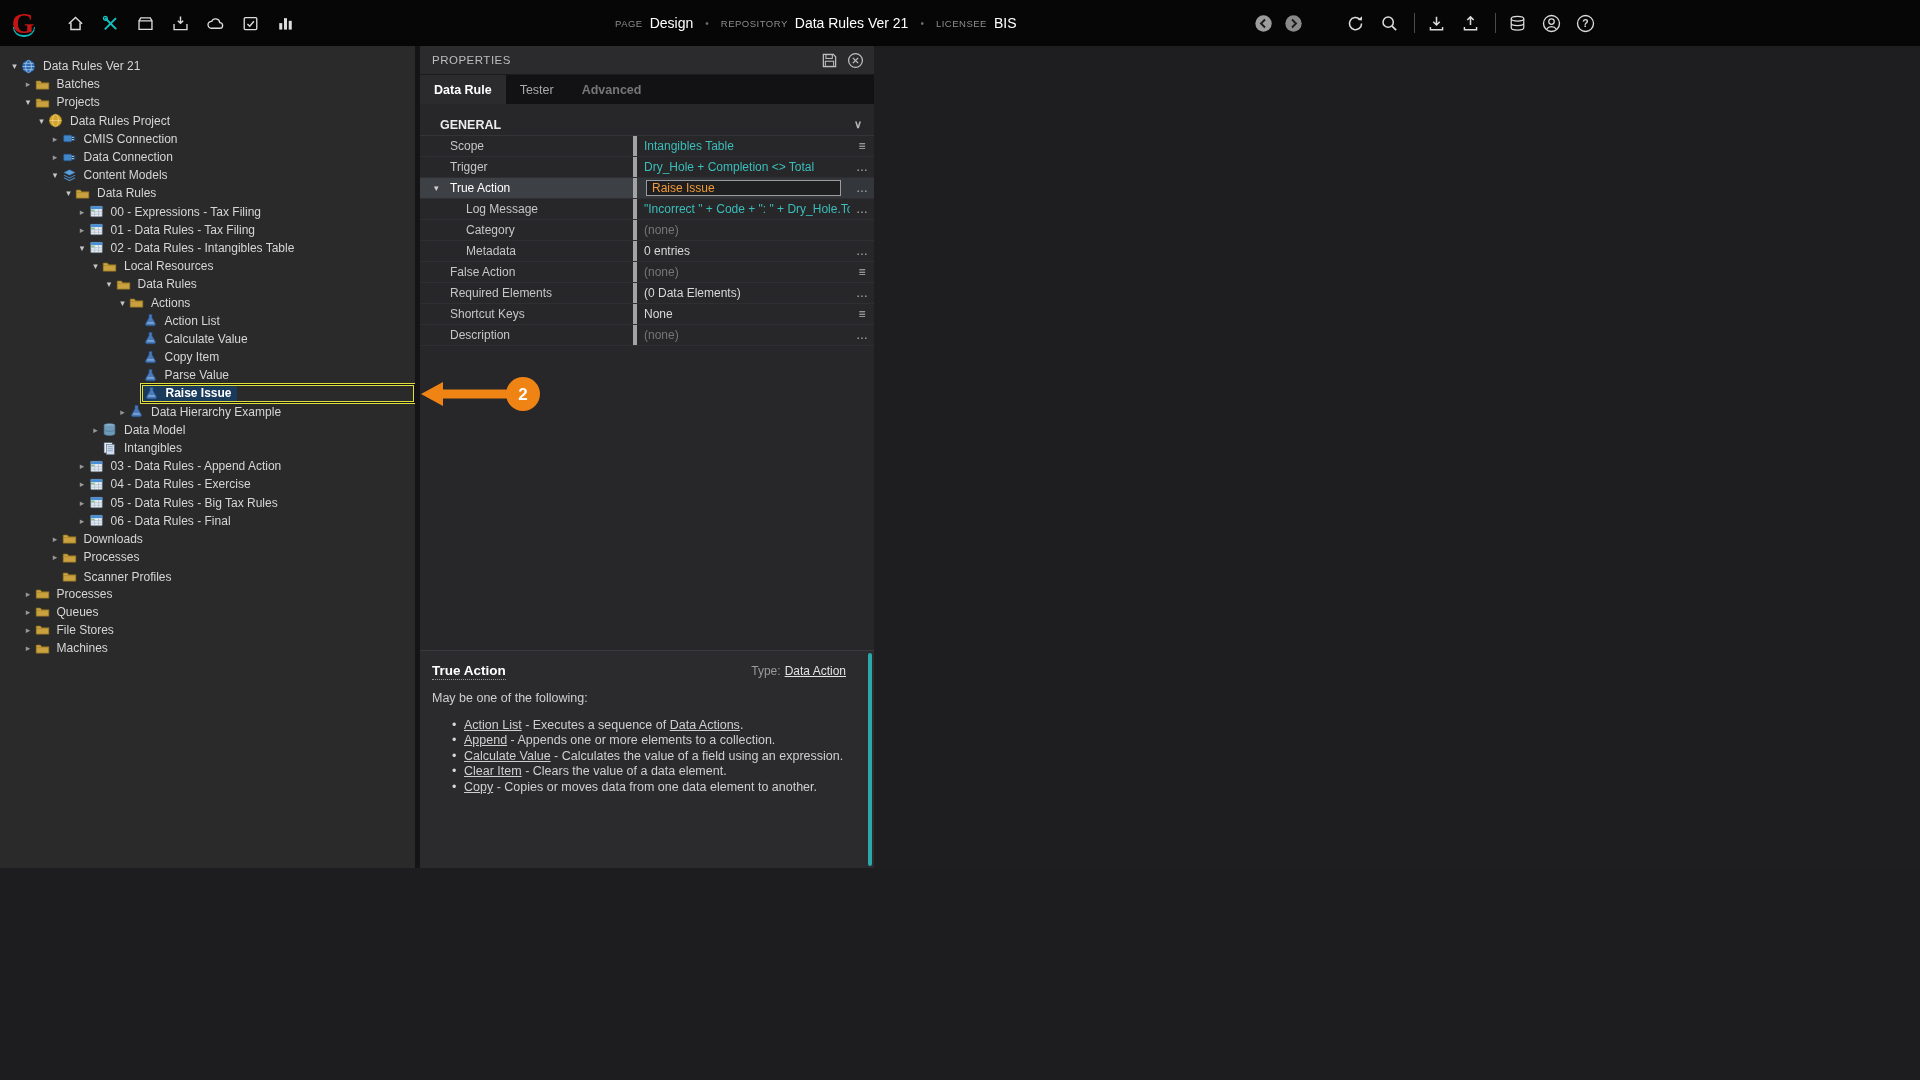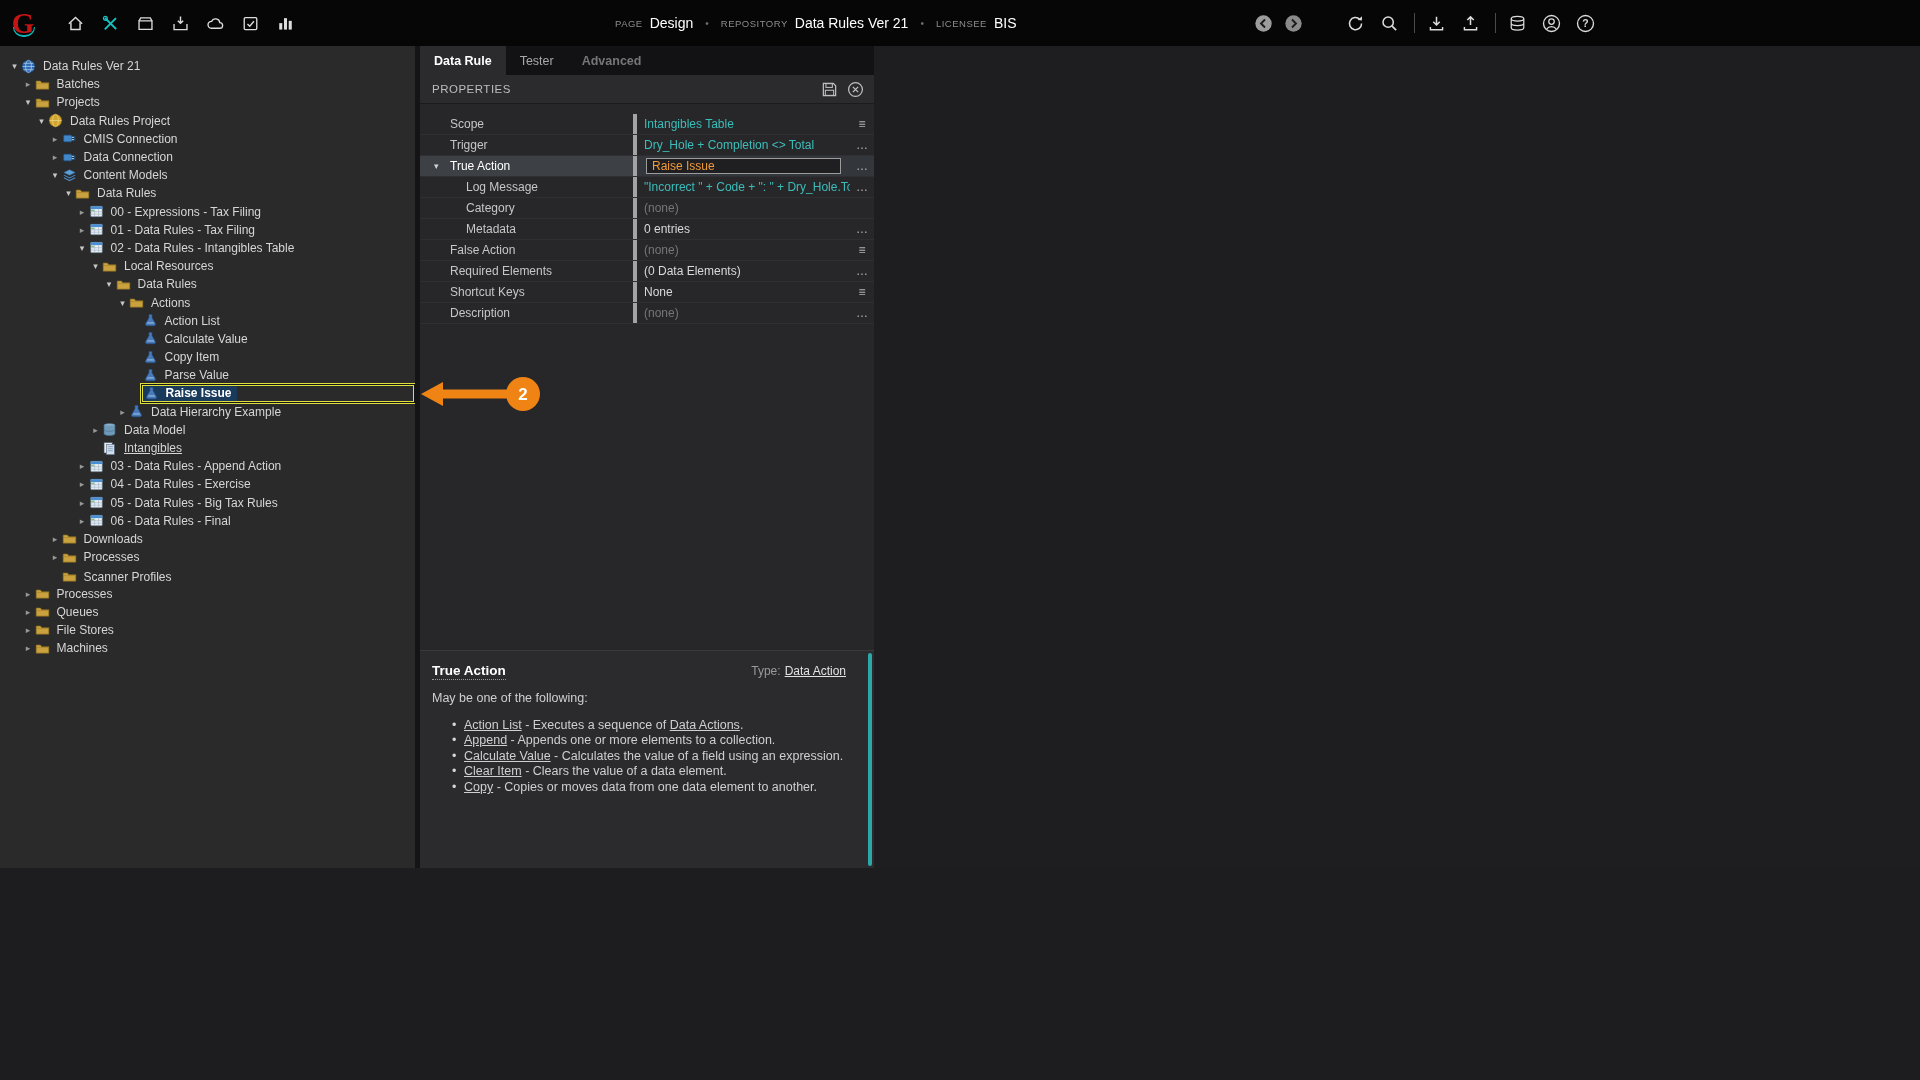--- a/index.html
+++ b/index.html
@@ -424,21 +424,21 @@
           <span class="tarrow">▸</span>
           <span class="ticon">
             <svg viewBox="0 0 16 16">
               <ellipse cx="8" cy="3.6" rx="5.8" ry="2" fill="#8fb4cf" stroke="#4a7290" stroke-width=".6"></ellipse>
               <path d="M2.2 3.6 v8.8 c0 1.1 2.6 2 5.8 2 s5.8 -.9 5.8 -2 V3.6" fill="#6f9ab8" stroke="#4a7290" stroke-width=".6"></path>
               <path d="M2.2 8 c0 1.1 2.6 2 5.8 2 s5.8 -.9 5.8 -2" fill="none" stroke="#4a7290" stroke-width=".6"></path>
             </svg>
           </span>
           <span class="tlabel">Data Model</span>
         </div>
-        <div class="trow" style="padding-left: 89px; text-decoration: underline;">
+        <div class="trow" style="padding-left: 89px;">
           <span class="tarrow"></span>
           <span class="ticon">
             <svg viewBox="0 0 16 16">
               <rect x="2.2" y="1.8" width="8.6" height="11" fill="#e8eef5" stroke="#4f6273" stroke-width=".6"></rect>
               <rect x="4.6" y="3.6" width="8.6" height="11" fill="#cfdded" stroke="#4f6273" stroke-width=".6"></rect>
               <path d="M6.2 6 h5.4 M6.2 8.2 h5.4 M6.2 10.4 h5.4" stroke="#6c89a6" stroke-width=".7"></path>
             </svg>
           </span>
           <span class="tlabel">Intangibles</span>
         </div>
@@ -559,43 +559,47 @@
             </svg>
           </span>
           <span class="tlabel">Machines</span>
         </div>
       </div>
     <div id="selbox"></div>
   </div>
   <div id="panel-gap"></div>
 
   <div id="middle-panel">
-    <div id="tabstrip">
-        <div class="tab active">Data Rule</div>
-        <div class="tab ">Tester</div>
-        <div class="tab dim">Advanced</div>
-      </div>
     <div id="props-header">
       <span>PROPERTIES</span>
       <span class="sp"></span>
       <span class="ph-icon">
           <svg viewBox="0 0 18 18">
             <path d="M2.5 2.5 H13 L15.5 5 V15.5 H2.5 Z" fill="none" stroke="#bfbfbf" stroke-width="1.3"></path>
             <rect x="5.2" y="2.8" width="6.8" height="4" fill="none" stroke="#bfbfbf" stroke-width="1.1"></rect>
             <rect x="4.6" y="9.8" width="8.8" height="5.4" fill="none" stroke="#bfbfbf" stroke-width="1.1"></rect>
           </svg>
         </span>
       <span class="ph-icon">
           <svg viewBox="0 0 18 18">
             <circle cx="9" cy="9" r="7.3" fill="none" stroke="#bfbfbf" stroke-width="1.3"></circle>
             <path d="M6.2 6.2 11.8 11.8 M11.8 6.2 6.2 11.8" stroke="#bfbfbf" stroke-width="1.4"></path>
           </svg>
         </span>
     </div>
+    <div id="tabstrip">
+        <div class="tab active">Data Rule</div>
+        <div class="tab ">Tester</div>
+        <div class="tab dim">Advanced</div>
+      </div>
     <div id="prop-grid">
+      <div class="psection">
+        <span>GENERAL</span>
+        <span class="chev">∨</span>
+      </div>
       <div id="prows">
           <div class="prow">
             <div class="plabel">
               <span>Scope</span>
             </div>
             <div class="pvalue link">Intangibles Table</div>
             <div class="pbtn">≡</div>
           </div>
           <div class="prow">
             <div class="plabel">

